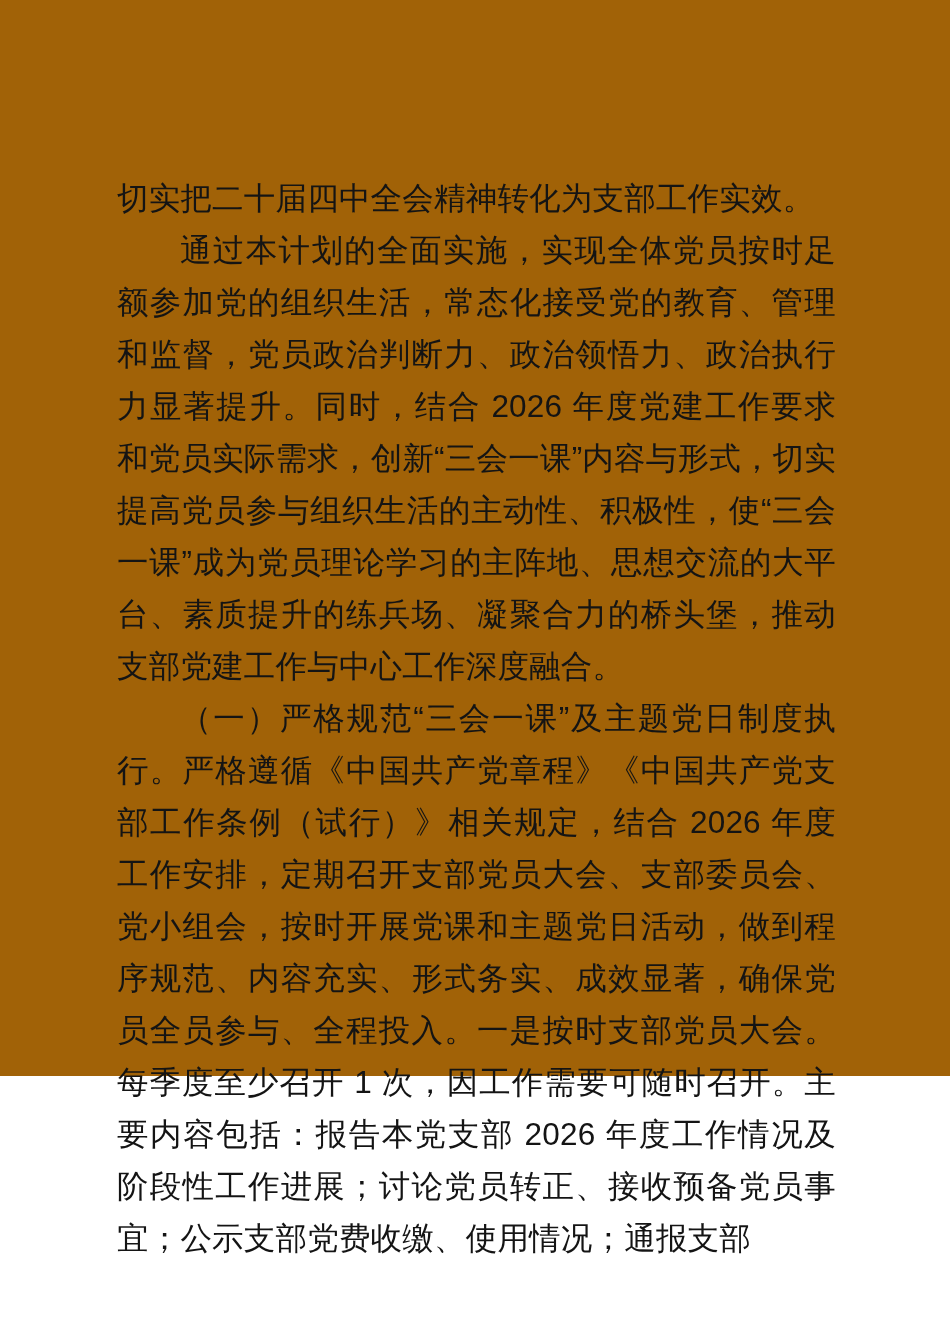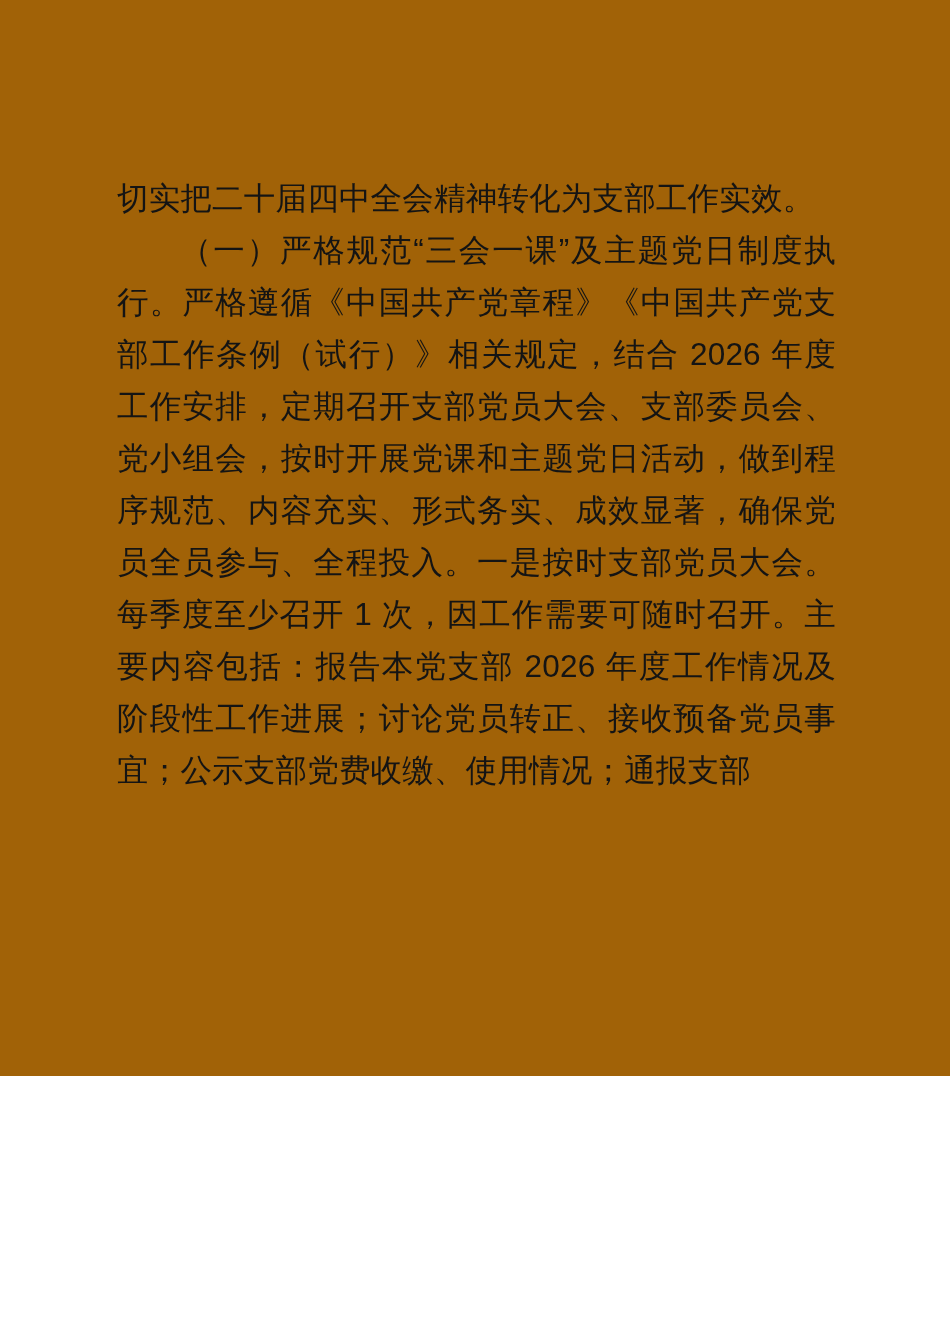--- a/index.html
+++ b/index.html
@@ -66,18 +66,19 @@
 </style>
 </head>
 <body>
 
 <div class="page">
   <div class="doc-body">
 
     <p class="para nostretch">切实把二十届四中全会精神转化为支部工作实效。</p>
 
 
+    <p class="para indent nostretch">通过本计划的全面实施，实现全体党员按时足额参加党的组织生活，常态化接受党的教育、管理和监督，党员政治判断力、政治领悟力、政治执行力显著提升。同时，结合 2026 年度党建工作要求和党员实际需求，创新“三会一课”内容与形式，切实提高党员参与组织生活的主动性、积极性，使“三会一课”成为党员理论学习的主阵地、思想交流的大平台、素质提升的练兵场、凝聚合力的桥头堡，推动支部党建工作与中心工作深度融合。</p>
 
 
     <p class="para indent nostretch">（一）严格规范“三会一课”及主题党日制度执行。严格遵循《中国共产党章程》《中国共产党支部工作条例（试行）》相关规定，结合 2026 年度工作安排，定期召开支部党员大会、支部委员会、党小组会，按时开展党课和主题党日活动，做到程序规范、内容充实、形式务实、成效显著，确保党员全员参与、全程投入。一是按时支部党员大会。每季度至少召开 1 次，因工作需要可随时召开。主要内容包括：报告本党支部 2026 年度工作情况及阶段性工作进展；讨论党员转正、接收预备党员事宜；公示支部党费收缴、使用情况；通报支部</p>
 
   </div>
 </div>
 
 </body></html>

